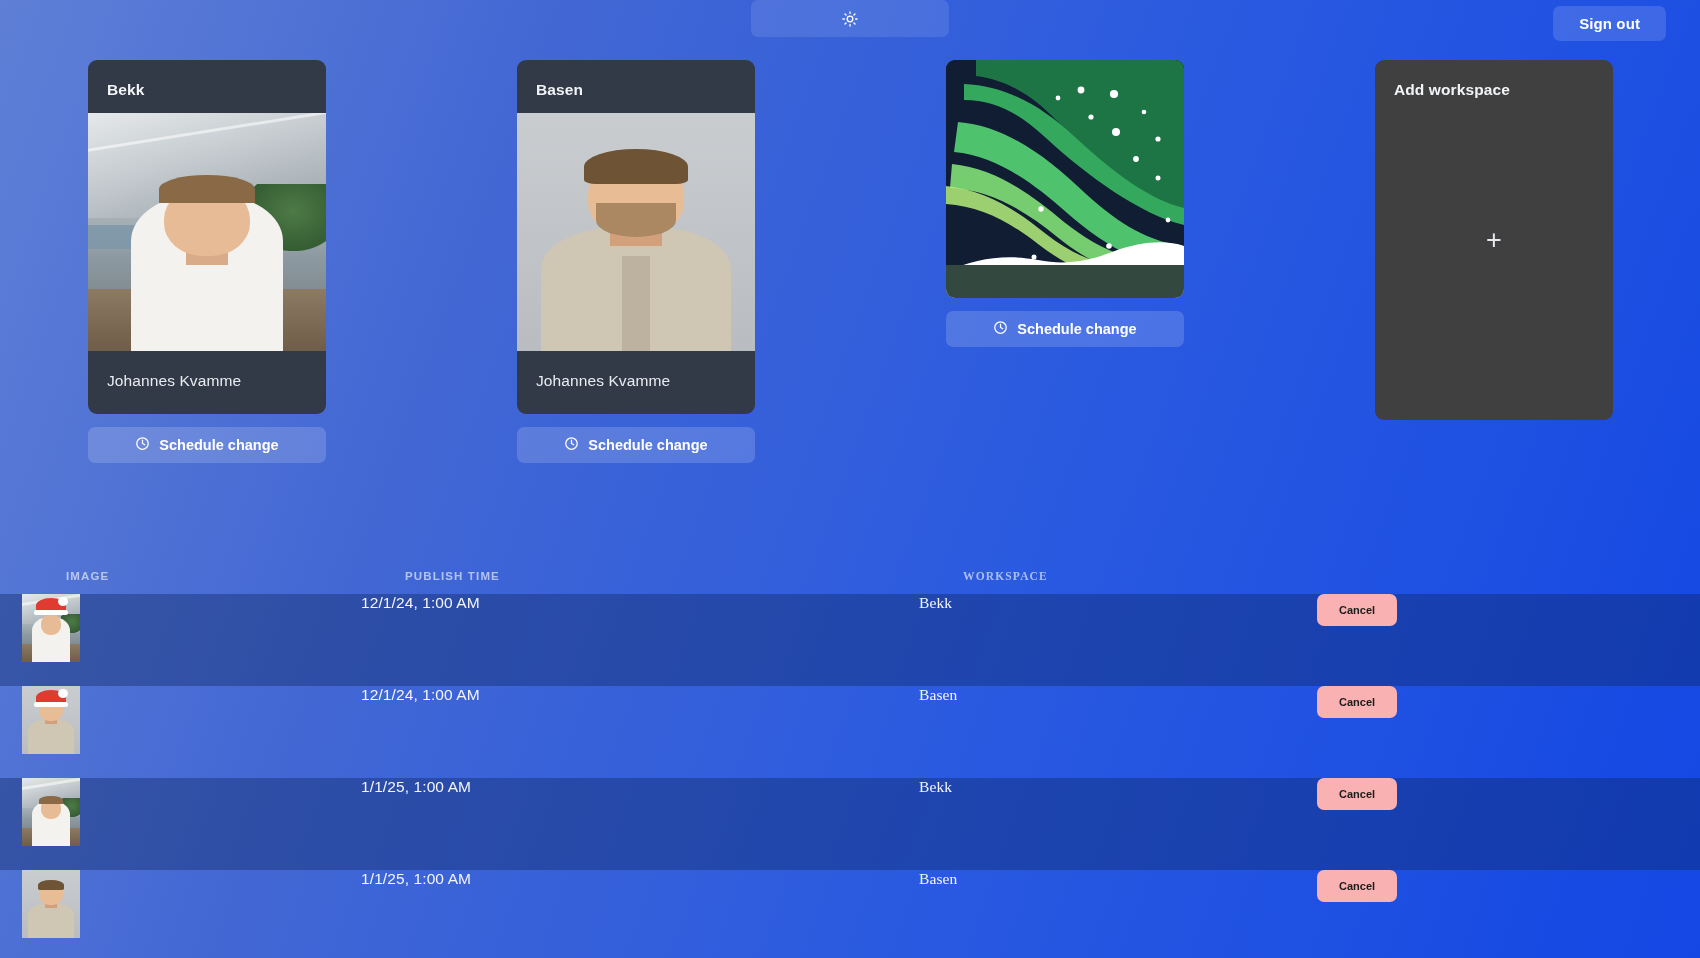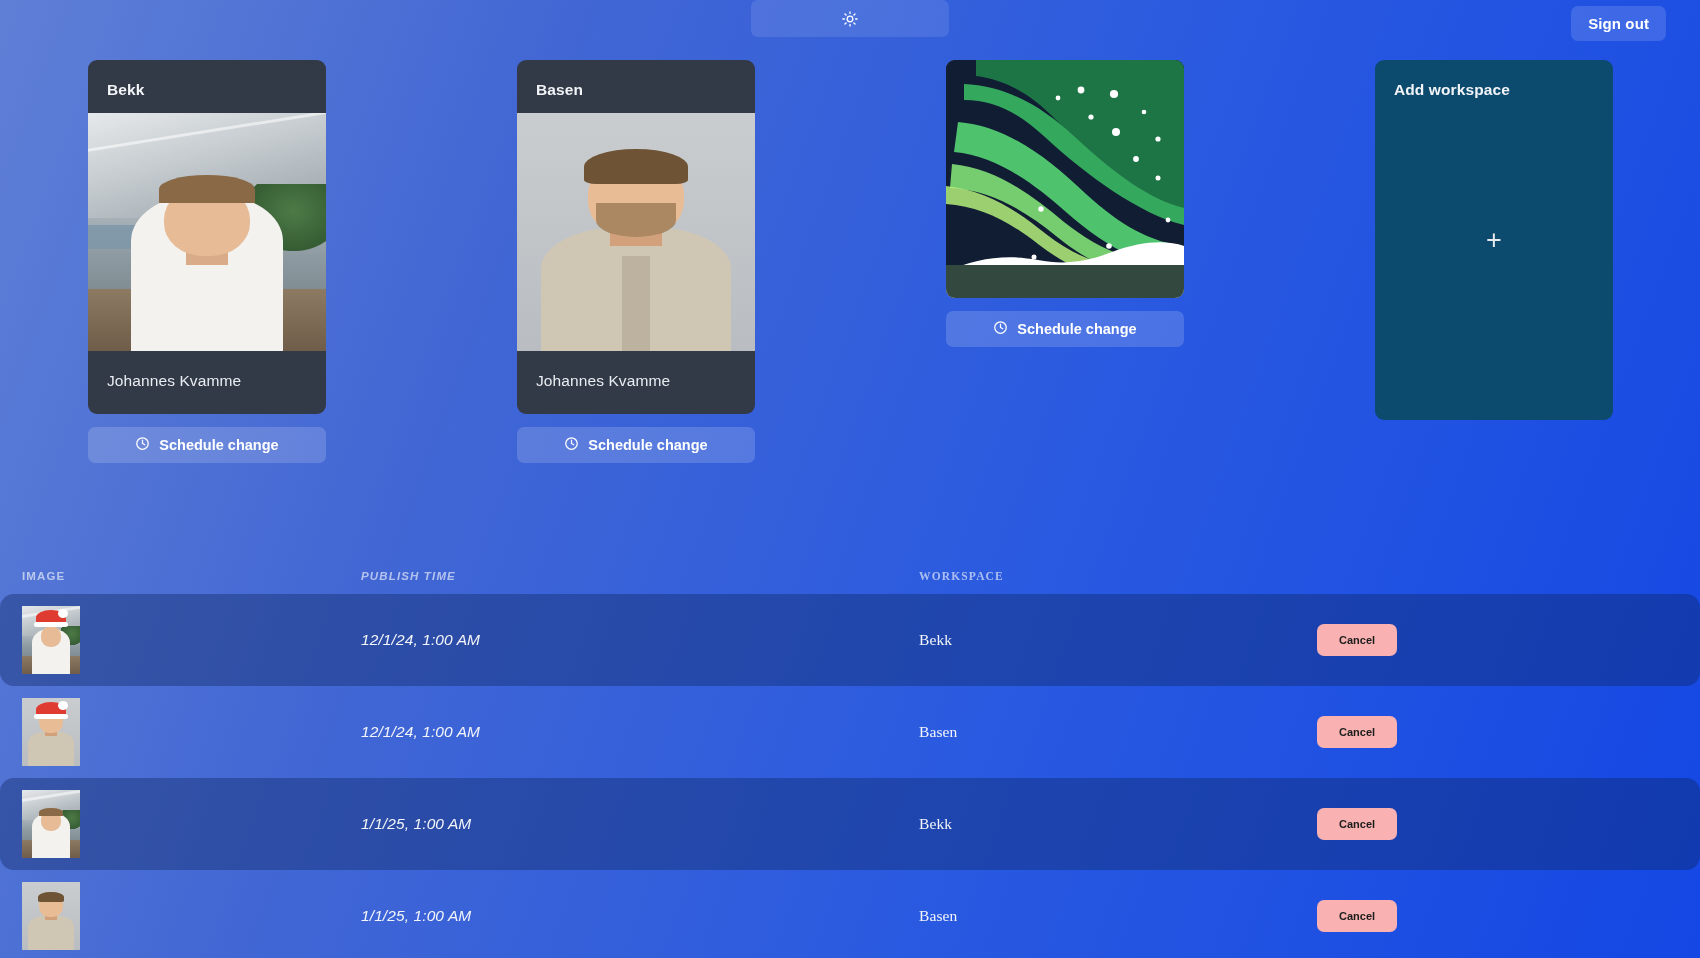--- a/index.html
+++ b/index.html
@@ -46,21 +46,21 @@
     position: absolute;
     top: 6px;
     right: 34px;
     background: rgba(255,255,255,0.14);
     border: none;
     border-radius: 7px;
     color: #ffffff;
     font-family: "Liberation Sans", sans-serif;
     font-size: 15px;
     font-weight: bold;
-    padding: 9px 17px;
+    padding: 9px 26px;
     cursor: pointer;
     letter-spacing: .1px;
   }
 
   
   .cards-row {
     position: absolute;
     top: 60px;
     left: 88px;
     right: 70px;
@@ -121,21 +121,21 @@
     font-weight: bold;
     display: flex;
     align-items: center;
     justify-content: center;
     gap: 9px;
     cursor: pointer;
   }
 
   
   .add-card {
-    background: #0c4a6e;
+    background: #404040;
     border-radius: 9px;
     height: 360px;
     display: flex;
     flex-direction: column;
     cursor: pointer;
     width: 238px;
   }
   .add-title {
     font-size: 15.5px;
     font-weight: bold;
@@ -202,32 +202,31 @@
 
   .tbl-head {
     display: flex;
     align-items: center;
     padding: 0 0 12px 0;
     font-size: 11.5px;
     font-weight: bold;
     letter-spacing: 1.15px;
     color: rgba(255,255,255,0.60);
     text-transform: uppercase;
+    margin-left: 44px;
   }
 
   .col-image    { width: 361px; padding-left: 22px; }
-  .col-time     { width: 558px; font-style: italic; }
+  .col-time     { width: 558px; }
   .col-ws       { width: 398px; font-family: Liberation Serif, serif; }
   .col-action   { flex: 1; }
 
   .tbl-row {
     display: flex;
-    align-items: center;
     height: 92px;
-    border-radius: 14px;
   }
   .tbl-row.odd  { background: rgba(12, 38, 92, 0.38); }
   .tbl-row.even { background: transparent; }
 
   .cell-time, .cell-ws {
     font-size: 15.5px;
     color: #f3f5f9;
     letter-spacing: .1px;
   }
 

